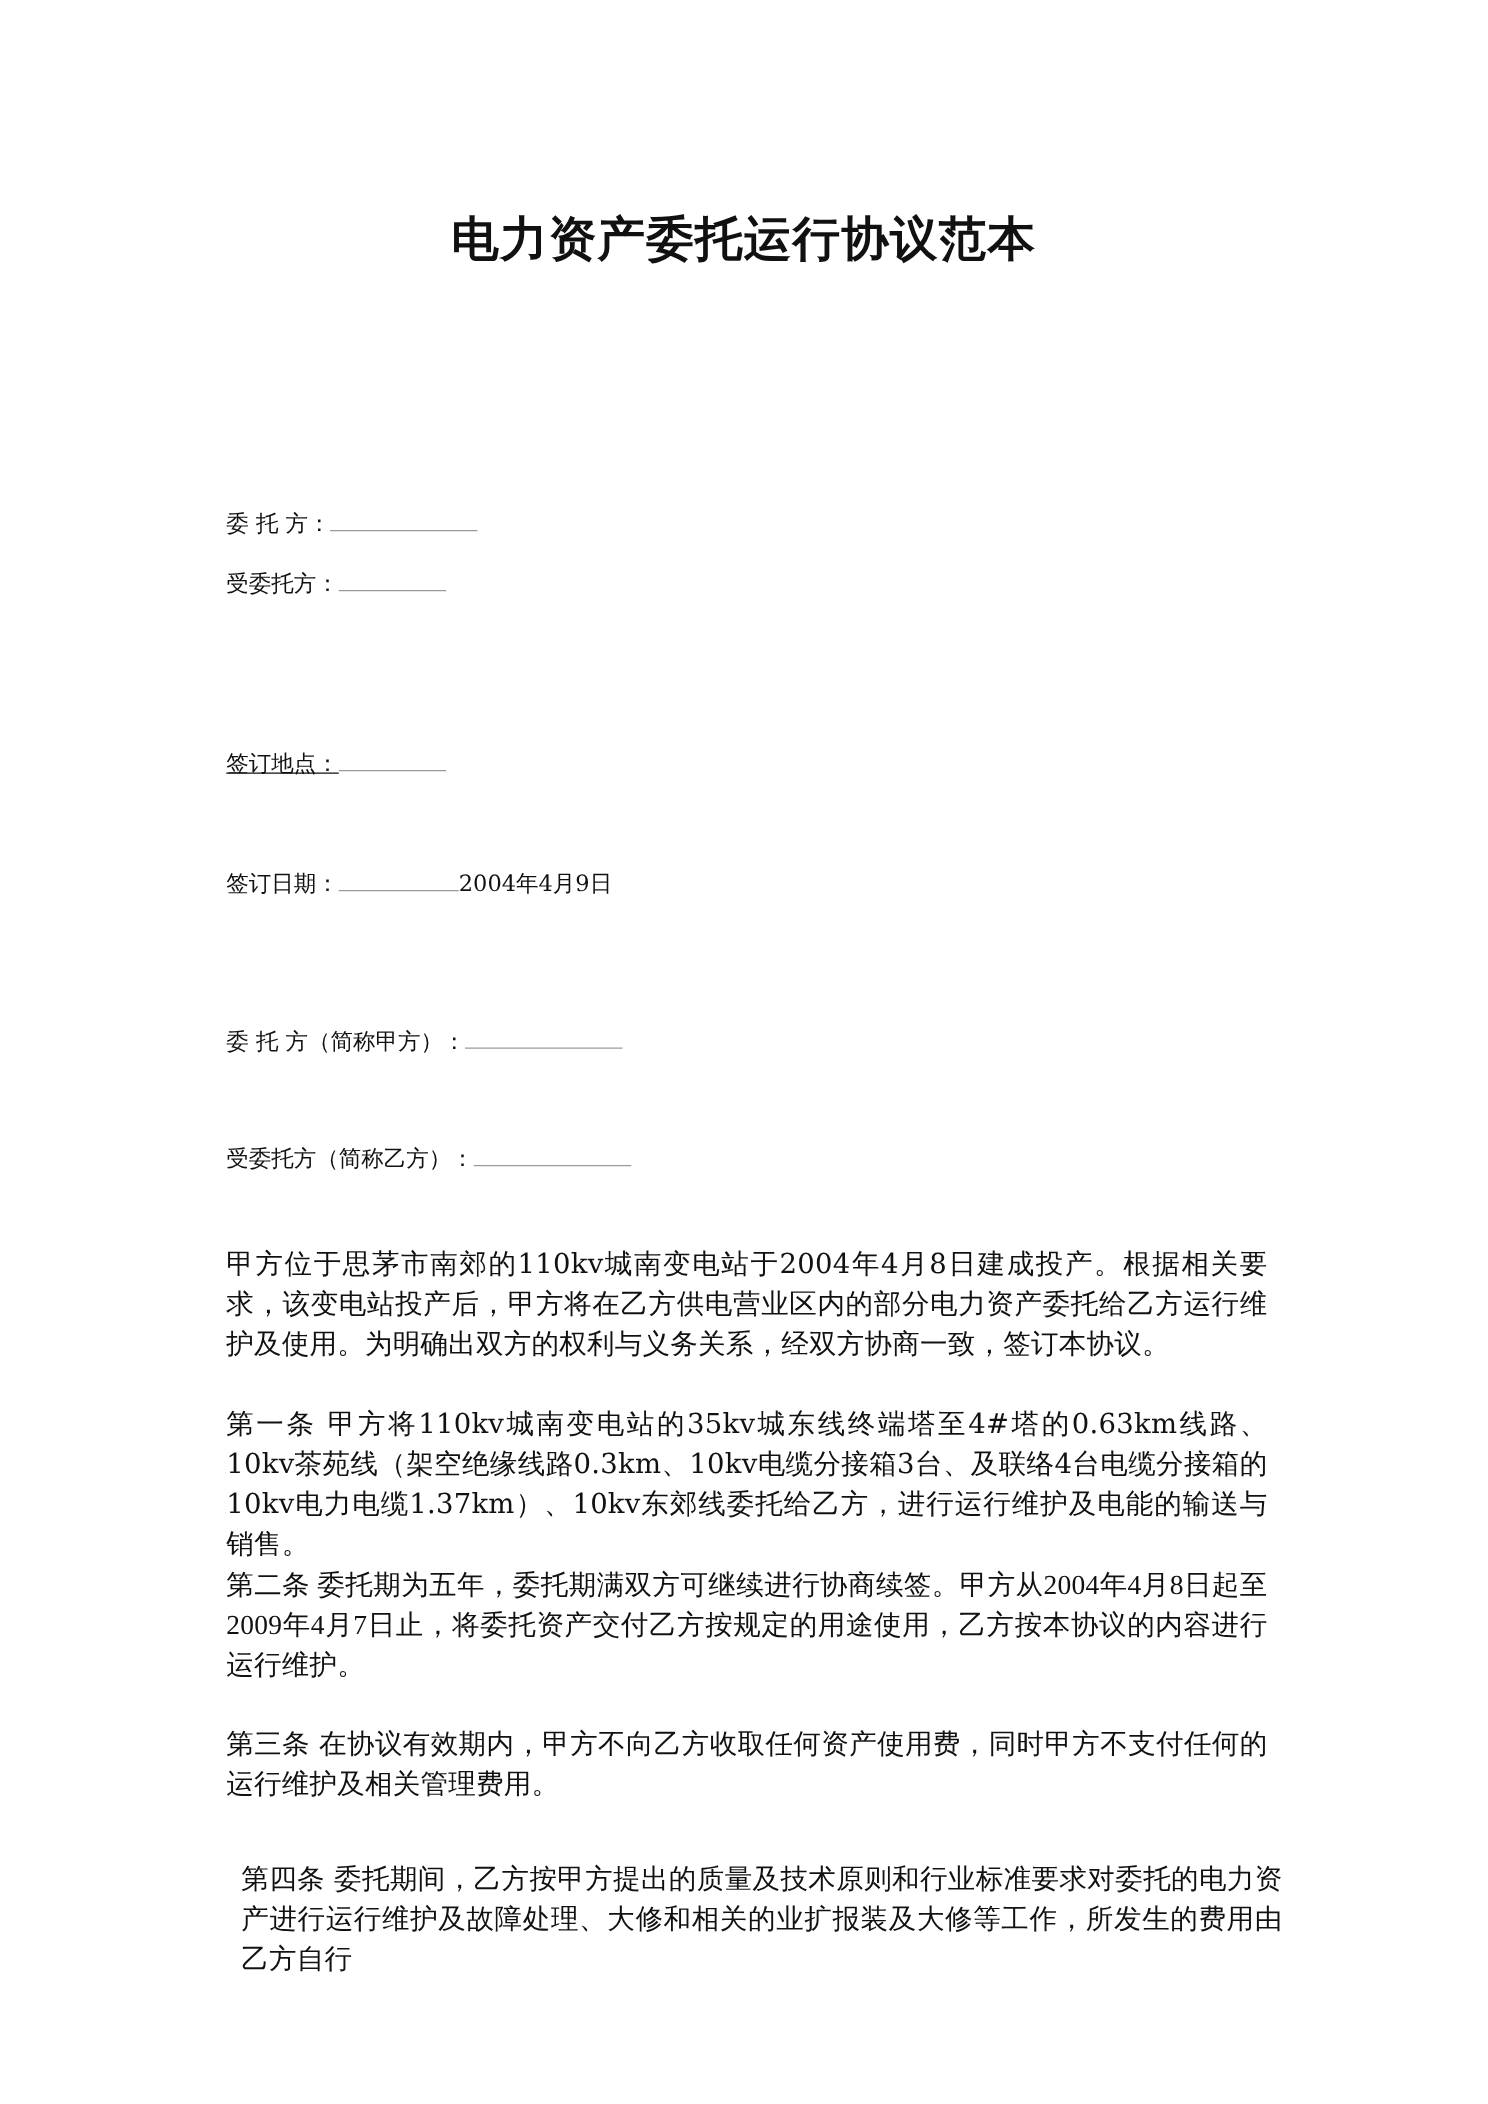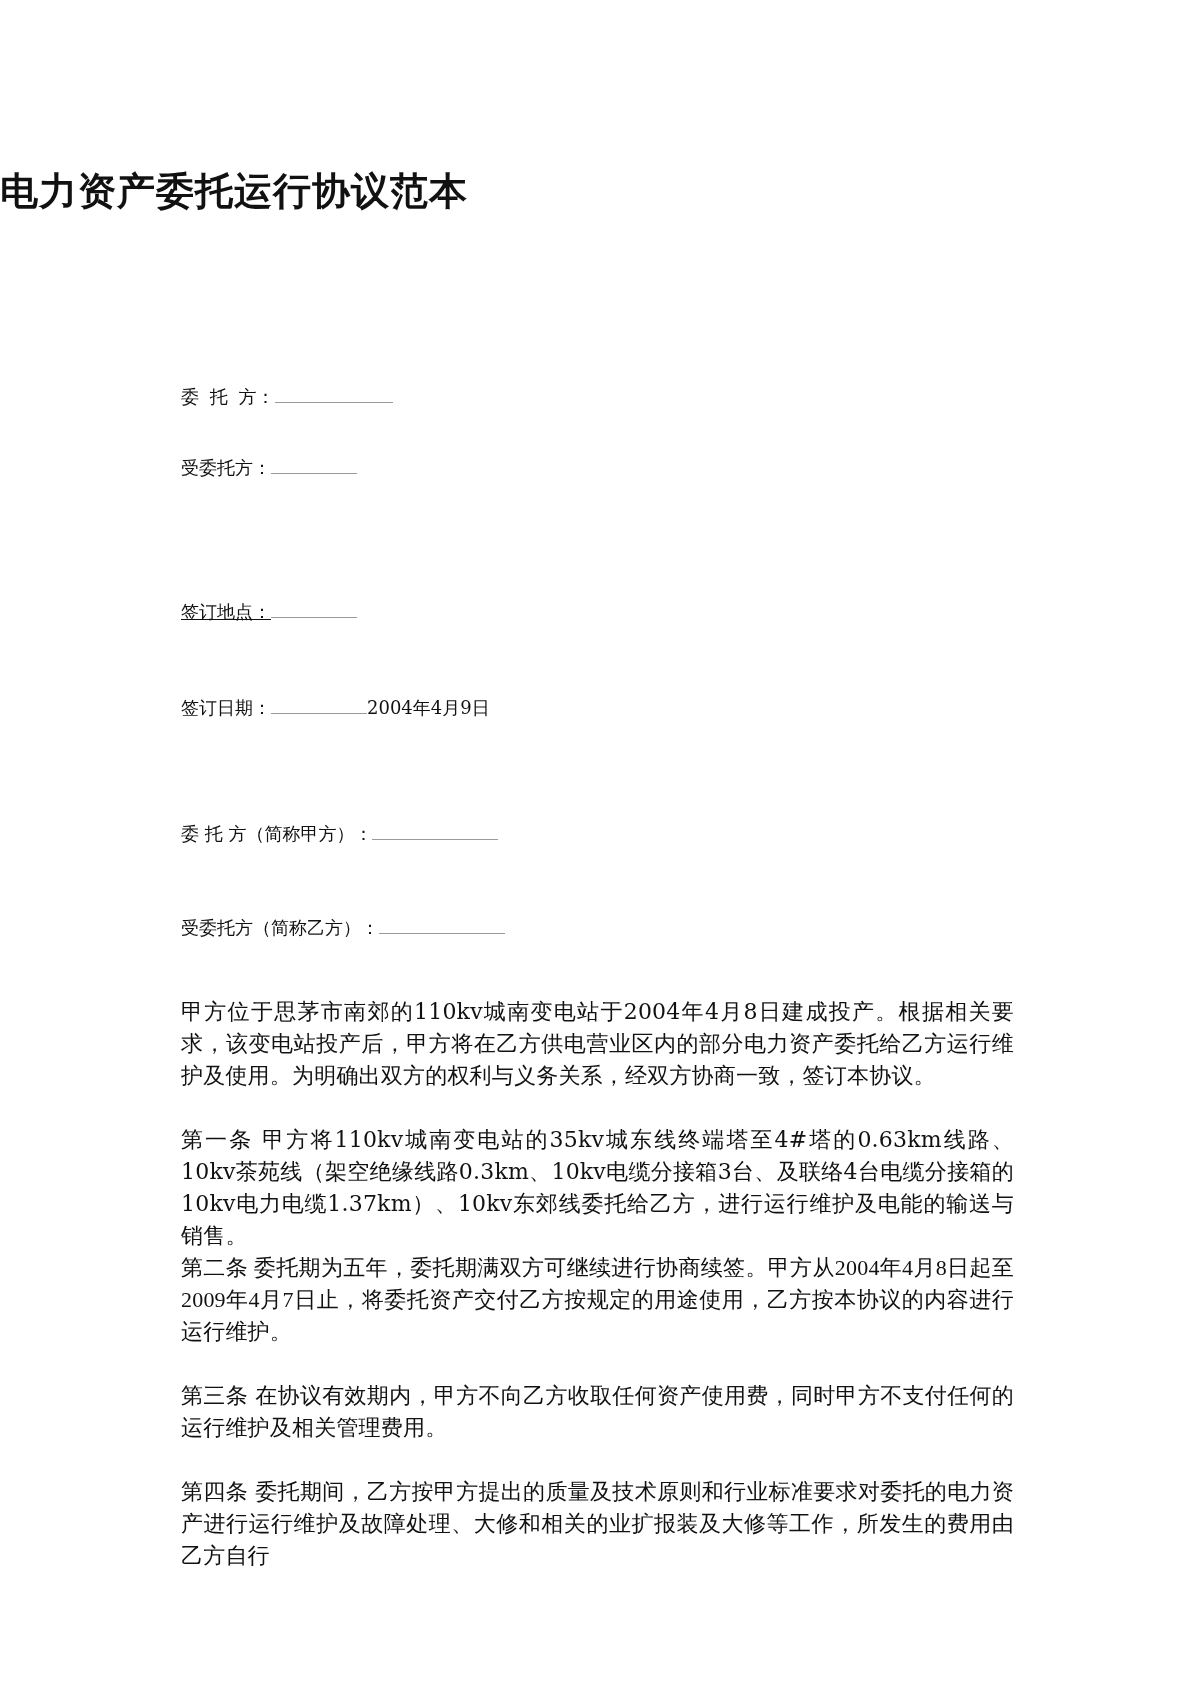--- a/index.html
+++ b/index.html
@@ -8,20 +8,21 @@
       height: 1683px;
       position: relative;
       overflow: hidden;
       font-family: "DejaVu Serif", "Liberation Serif", serif;
       color: #111111;
     }
     .page-title {
       position: absolute;
       left: 0; right: 0;
       top: 166px;
+      text-align: center;
       font-size: 38px;
       font-weight: bold;
       letter-spacing: 1px;
       font-family: "DejaVu Sans", "Liberation Sans", sans-serif;
     }
     .field {
       position: absolute;
       left: 181px;
       font-size: 18px;
       line-height: 24px;
@@ -44,21 +45,21 @@
       letter-spacing: 0.2px;
     }
   </style>
 </head>
 <body>
 
 <div>
 
   <div class="page-title">电力资产委托运行协议范本</div>
 
-  <div class="field" style="top:386px;font-family:Liberation Mono, monospace;">
+  <div class="field" style="top:408px;">
     <span>委 托 方：</span><span class="blank" style="width:118px;"></span><span></span>
   </div>
 
   <div class="field" style="top:456px;">
     <span>受委托方：</span><span class="blank" style="width:86px;"></span><span></span>
   </div>
 
   <div class="field" style="top:600px;text-decoration:underline;">
     <span>签订地点：</span><span class="blank" style="width:86px;"></span><span></span>
   </div>
@@ -72,15 +73,15 @@
   </div>
 
   <div class="field" style="top:916px;">
     <span>受委托方（简称乙方）：</span><span class="blank" style="width:126px;"></span><span></span>
   </div>
 
   <p class="para" style="top:996px; margin:0;">甲方位于思茅市南郊的110kv城南变电站于2004年4月8日建成投产。根据相关要求，该变电站投产后，甲方将在乙方供电营业区内的部分电力资产委托给乙方运行维护及使用。为明确出双方的权利与义务关系，经双方协商一致，签订本协议。</p>
   <p class="para" style="top:1124px; margin:0;">第一条 甲方将110kv城南变电站的35kv城东线终端塔至4#塔的0.63km线路、10kv茶苑线（架空绝缘线路0.3km、10kv电缆分接箱3台、及联络4台电缆分接箱的10kv电力电缆1.37km）、10kv东郊线委托给乙方，进行运行维护及电能的输送与销售。</p>
   <p class="para" style="top:1252px; margin:0;font-family:Liberation Serif, serif;">第二条 委托期为五年，委托期满双方可继续进行协商续签。甲方从2004年4月8日起至2009年4月7日止，将委托资产交付乙方按规定的用途使用，乙方按本协议的内容进行运行维护。</p>
   <p class="para" style="top:1380px; margin:0;">第三条 在协议有效期内，甲方不向乙方收取任何资产使用费，同时甲方不支付任何的运行维护及相关管理费用。</p>
-  <p class="para" style="top:1476px; margin:0;">第四条 委托期间，乙方按甲方提出的质量及技术原则和行业标准要求对委托的电力资产进行运行维护及故障处理、大修和相关的业扩报装及大修等工作，所发生的费用由乙方自行</p>
+  <p class="para" style="top:1476px; margin:12px;">第四条 委托期间，乙方按甲方提出的质量及技术原则和行业标准要求对委托的电力资产进行运行维护及故障处理、大修和相关的业扩报装及大修等工作，所发生的费用由乙方自行</p>
 
 </div>
 
 </body></html>

